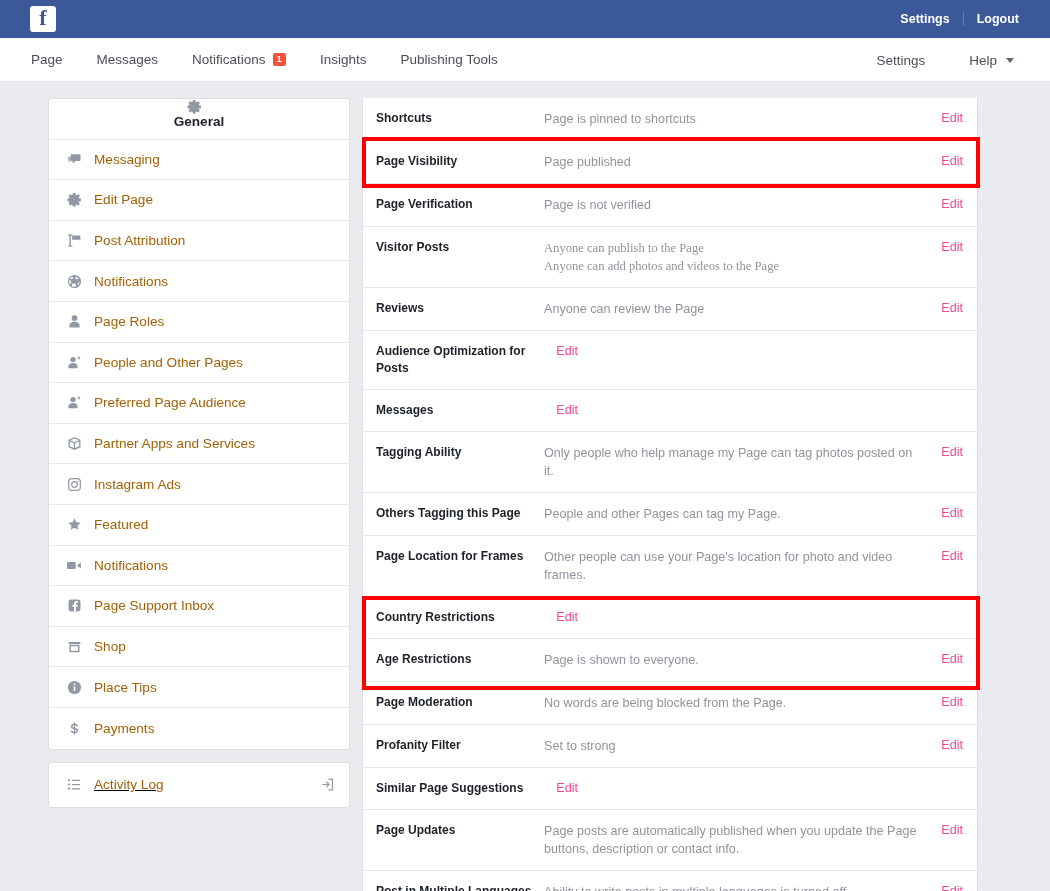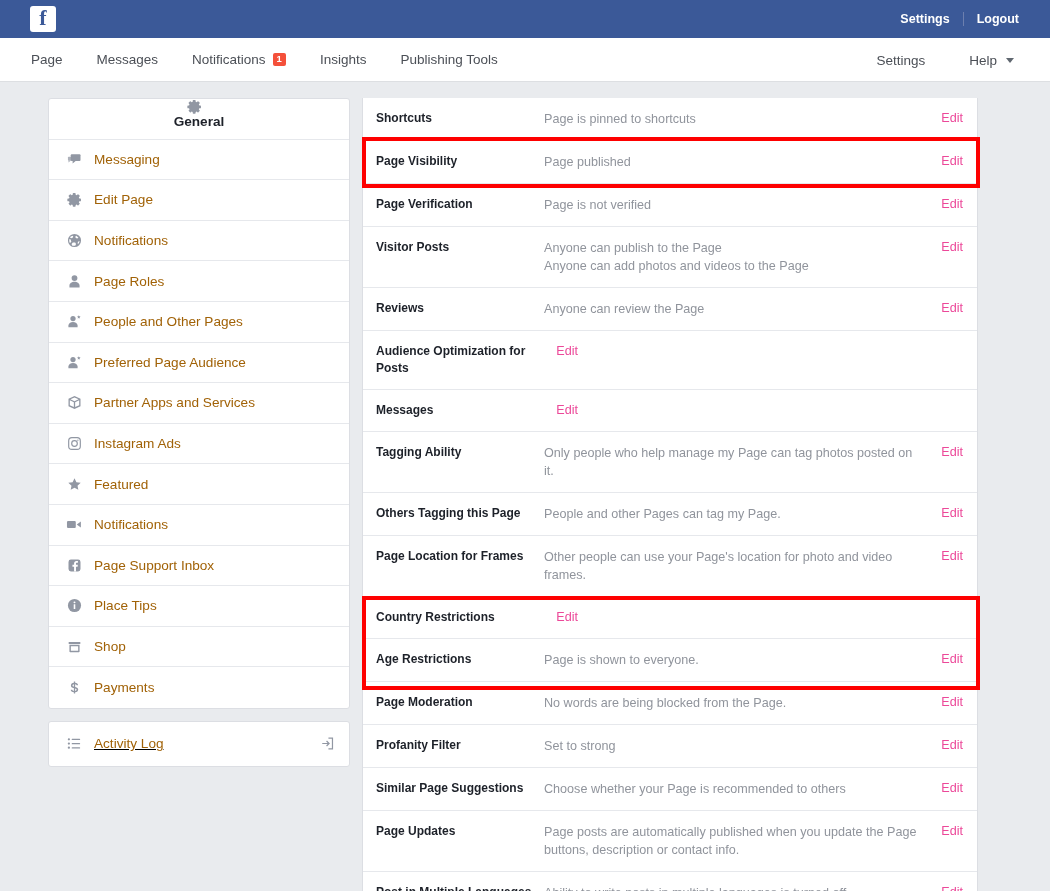--- a/index.html
+++ b/index.html
@@ -125,21 +125,21 @@
     width: 168px; flex: none;
     font-size: 12px; font-weight: bold;
     color: #1d2129; line-height: 17px;
     padding-right: 8px;
   }
   .row-desc {
     flex: 1;
     font-size: 12.6px; color: #90949c;
     line-height: 18px; padding-right: 10px;
   }
-  .row-desc .line2 { display: block; }
+  .row-desc .line2 { display: block; font-family: Liberation Serif, serif; }
   .row-edit {
     width: 34px; flex: none; text-align: right;
     font-size: 12.6px; color: #ec4899;
     text-decoration: none; line-height: 17px;
   }
 
   
   .hl {
     position: absolute;
     border: 4px solid #fe0000;
@@ -220,20 +220,31 @@
               <svg width="15" height="15" viewBox="0 0 16 16" fill="currentColor">
                 <path d="M8 5.1a2.9 2.9 0 1 0 0 5.8 2.9 2.9 0 0 0 0-5.8zm0 4.4a1.5 1.5 0 1 1 0-3 1.5 1.5 0 0 1 0 3z"></path>
                 <path d="M14.2 6.8h-1.1a5.3 5.3 0 0 0-.5-1.2l.8-.8a.7.7 0 0 0 0-1l-1.2-1.2a.7.7 0 0 0-1 0l-.8.8a5.3 5.3 0 0 0-1.2-.5V1.8a.7.7 0 0 0-.7-.7H6.8a.7.7 0 0 0-.7.7v1.1c-.4.1-.8.3-1.2.5l-.8-.8a.7.7 0 0 0-1 0L1.9 3.8a.7.7 0 0 0 0 1l.8.8c-.2.4-.4.8-.5 1.2H1.1a.7.7 0 0 0-.7.7v1.7c0 .4.3.7.7.7h1.1c.1.4.3.8.5 1.2l-.8.8a.7.7 0 0 0 0 1l1.2 1.2a.7.7 0 0 0 1 0l.8-.8c.4.2.8.4 1.2.5v1.1c0 .4.3.7.7.7h1.7a.7.7 0 0 0 .7-.7v-1.1c.4-.1.8-.3 1.2-.5l.8.8a.7.7 0 0 0 1 0l1.2-1.2a.7.7 0 0 0 0-1l-.8-.8c.2-.4.4-.8.5-1.2h1.1a.7.7 0 0 0 .7-.7V7.5a.7.7 0 0 0-.7-.7z"></path>
               </svg>
             </span>
             <span class="side-label">Edit Page</span>
           </a>
           <a href="#" class="side-item">
             <span class="side-ico">
               <svg width="15" height="15" viewBox="0 0 16 16" fill="currentColor">
+                <rect x="2.6" y="1.6" width="1.5" height="12.8" rx="0.4"></rect>
+                <rect x="1" y="1.6" width="4.8" height="1.2" rx="0.3"></rect>
+                <path d="M5.5 2.6h8.8v4.6H5.5z"></path>
+                <rect x="1" y="13.2" width="4.8" height="1.2" rx="0.3"></rect>
+              </svg>
+            </span>
+            <span class="side-label">Post Attribution</span>
+          </a>
+          <a href="#" class="side-item">
+            <span class="side-ico">
+              <svg width="15" height="15" viewBox="0 0 16 16" fill="currentColor">
                 <path d="M8 1a7 7 0 1 0 0 14A7 7 0 0 0 8 1zm4.2 4.1-1.3.7-1.5-.5-.6-1.4 1-1.1a5.7 5.7 0 0 1 2.4 2.3zM6.2 2.9l.5 1.3-1.6 1.3-1.6-.4-.2-.9a5.7 5.7 0 0 1 2.9-1.3zM2.4 8c0-.5.1-1 .2-1.5l1.3.5.7 2.2-1 1.3-.8-.2A5.6 5.6 0 0 1 2.4 8zm3 5.2-.5-1.4 1.3-1.6h2.5l.9 1.5-.6 1.5a5.6 5.6 0 0 1-3.6 0zm6.3-1.3-.4-1.5 1.1-1.7 1.1.2a5.6 5.6 0 0 1-1.8 3z"></path>
               </svg>
             </span>
             <span class="side-label">Notifications</span>
           </a>
           <a href="#" class="side-item">
             <span class="side-ico">
               <svg width="15" height="15" viewBox="0 0 16 16" fill="currentColor">
                 <circle cx="8" cy="4.3" r="3.1"></circle>
                 <path d="M8 8.2c-3 0-5.4 1.8-5.4 4v2.2h10.8v-2.2c0-2.2-2.4-4-5.4-4z"></path>
@@ -301,34 +312,34 @@
               <svg width="15" height="15" viewBox="0 0 16 16" fill="currentColor">
                 <rect x="1.6" y="1.6" width="12.8" height="12.8" rx="2.6"></rect>
                 <path d="M9.6 14.4V9.3h1.7l.25-2H9.6V6c0-.57.16-.96 1-.96h1.05V3.27A14 14 0 0 0 10.1 3.2c-1.52 0-2.56.93-2.56 2.63V7.3H5.8v2h1.74v5.1z" fill="#fff"></path>
               </svg>
             </span>
             <span class="side-label">Page Support Inbox</span>
           </a>
           <a href="#" class="side-item">
             <span class="side-ico">
               <svg width="15" height="15" viewBox="0 0 16 16" fill="currentColor">
+                <path d="M1.8 3.2h12.4v2.1H1.8z"></path>
+                <path d="M2.6 6.2h10.8v7.2a.8.8 0 0 1-.8.8H3.4a.8.8 0 0 1-.8-.8V6.2zm1.5 1.6v4.8h7.8V7.8z"></path>
+              </svg>
+            </span>
+            <span class="side-label">Shop</span>
+          </a>
+          <a href="#" class="side-item">
+            <span class="side-ico">
+              <svg width="15" height="15" viewBox="0 0 16 16" fill="currentColor">
                 <circle cx="8" cy="8" r="7"></circle>
                 <path d="M7.15 6.6h1.7v5.2h-1.7zM8 3.6a1.05 1.05 0 1 1 0 2.1 1.05 1.05 0 0 1 0-2.1z" fill="#fff"></path>
               </svg>
             </span>
             <span class="side-label">Place Tips</span>
-          </a>
-          <a href="#" class="side-item">
-            <span class="side-ico">
-              <svg width="15" height="15" viewBox="0 0 16 16" fill="currentColor">
-                <path d="M1.8 3.2h12.4v2.1H1.8z"></path>
-                <path d="M2.6 6.2h10.8v7.2a.8.8 0 0 1-.8.8H3.4a.8.8 0 0 1-.8-.8V6.2zm1.5 1.6v4.8h7.8V7.8z"></path>
-              </svg>
-            </span>
-            <span class="side-label">Shop</span>
           </a>
           <a href="#" class="side-item">
             <span class="side-ico">
               <svg width="15" height="15" viewBox="0 0 16 16" fill="currentColor">
                 <path d="M8.7 7.3V4.5c.85.13 1.4.55 1.5 1.15h1.65c-.13-1.45-1.28-2.5-3.15-2.68V1.7H7.3v1.28c-1.9.17-3.15 1.3-3.15 2.85 0 1.5 1 2.25 2.9 2.7l.25.06v3.05c-.95-.15-1.55-.62-1.65-1.3H3.95c.1 1.55 1.35 2.65 3.35 2.8v1.16h1.4V13.1c2-.2 3.25-1.33 3.25-2.95 0-1.53-1.03-2.3-3.05-2.76zM7.3 6.95c-.95-.25-1.4-.6-1.4-1.2 0-.67.55-1.15 1.4-1.28zm1.4 4.75V8.95c1.05.28 1.5.63 1.5 1.3 0 .73-.55 1.3-1.5 1.45z"></path>
               </svg>
             </span>
             <span class="side-label">Payments</span>
           </a>
         </div>
@@ -424,21 +435,20 @@
           <div class="row-desc">No words are being blocked from the Page.</div>
           <a href="#" class="row-edit">Edit</a>
         </div>
         <div class="row">
           <div class="row-title">Profanity Filter</div>
           <div class="row-desc">Set to strong</div>
           <a href="#" class="row-edit">Edit</a>
         </div>
         <div class="row">
           <div class="row-title">Similar Page Suggestions</div>
-          <div class="row-desc">Choose whether your Page is recommended to others</div>
           <a href="#" class="row-edit">Edit</a>
         </div>
         <div class="row">
           <div class="row-title">Page Updates</div>
           <div class="row-desc">Page posts are automatically published when you update the Page buttons, description or contact info.</div>
           <a href="#" class="row-edit">Edit</a>
         </div>
         <div class="row">
           <div class="row-title">Post in Multiple Languages</div>
           <div class="row-desc">Ability to write posts in multiple languages is turned off</div>

